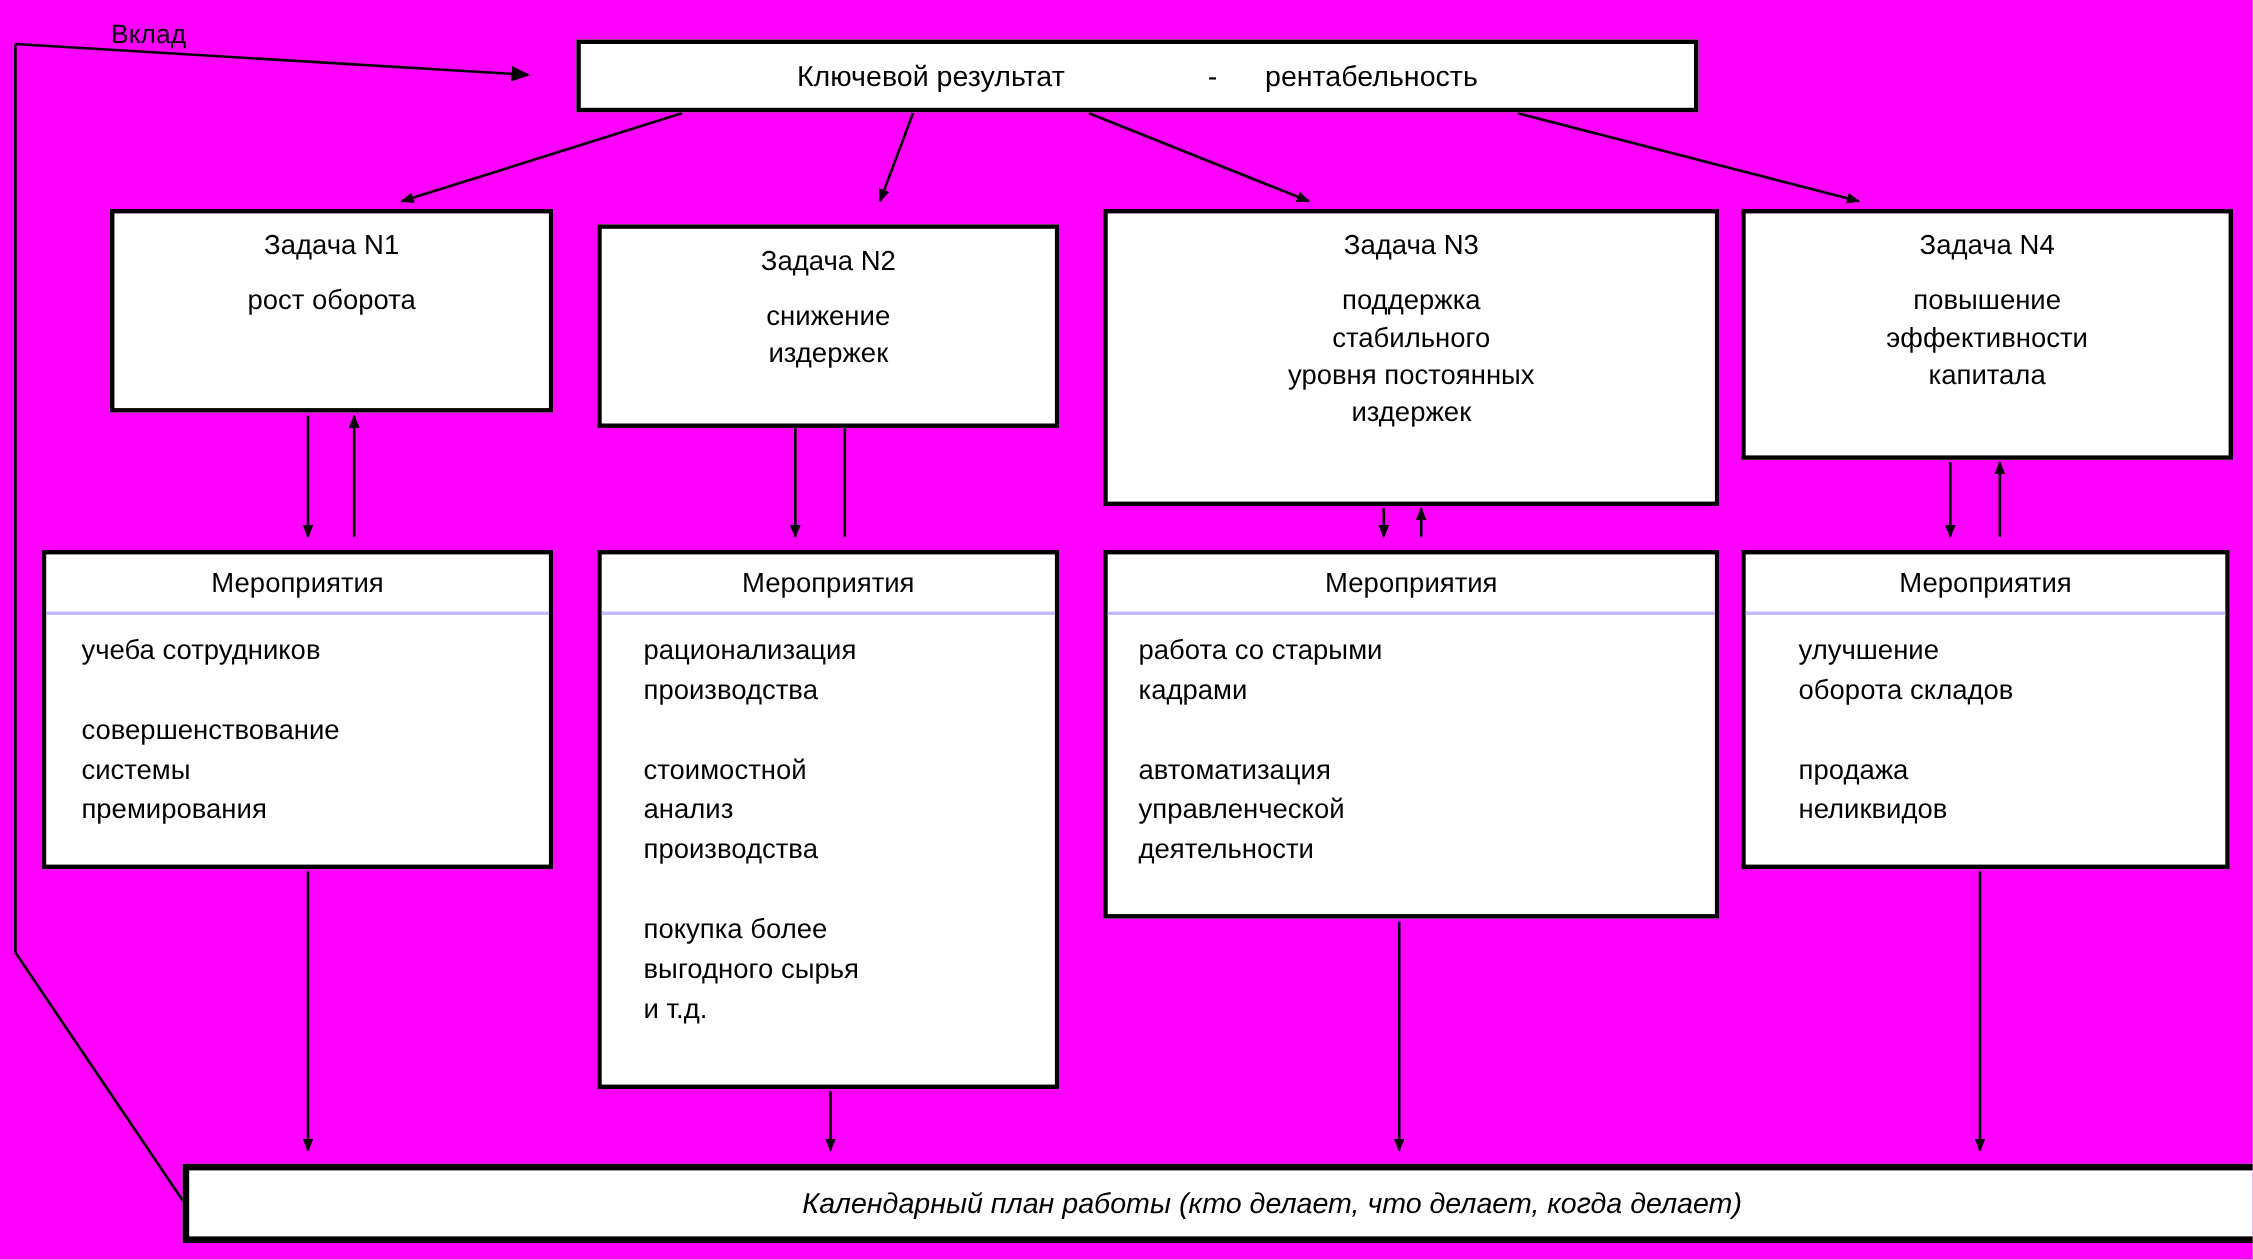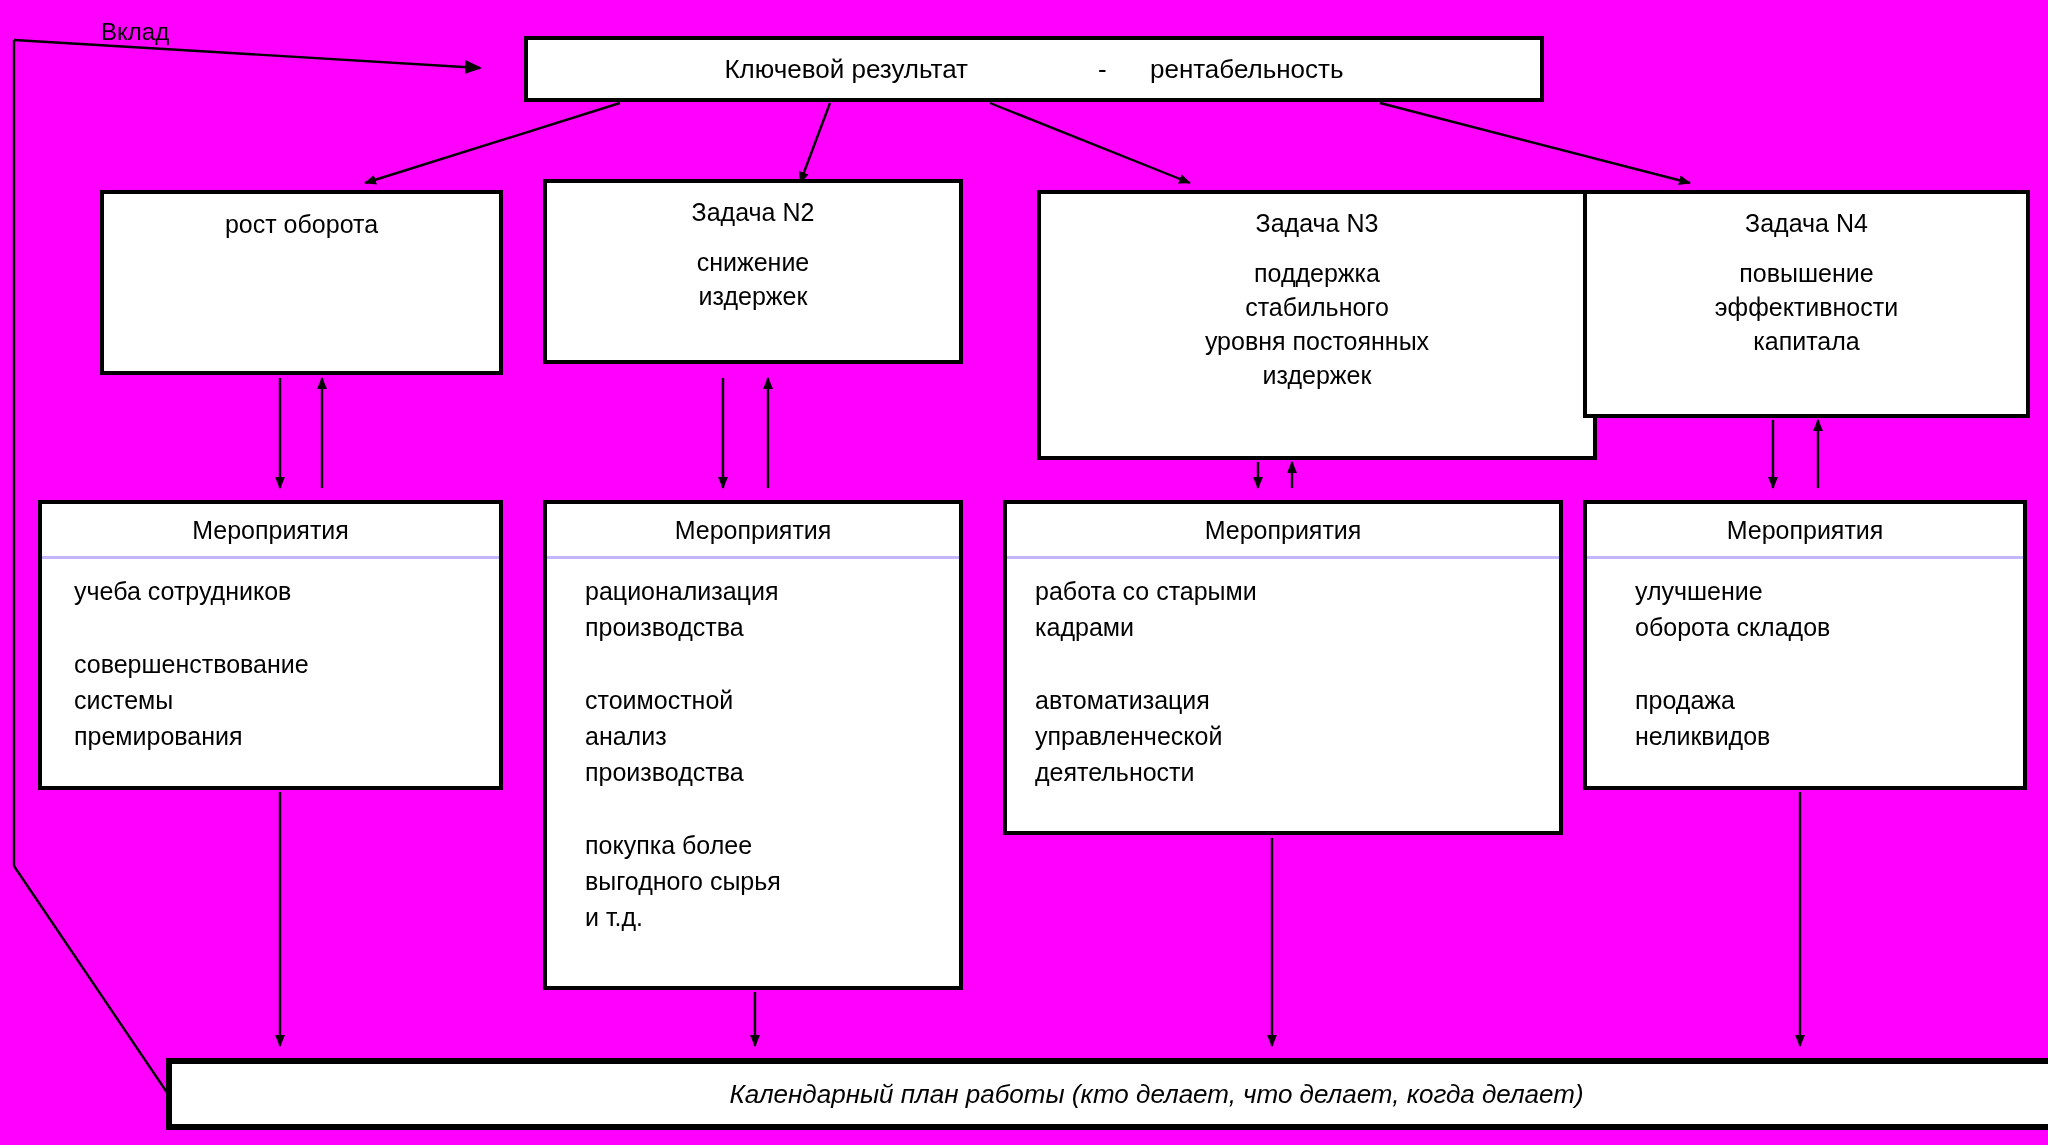--- a/index.html
+++ b/index.html
@@ -65,22 +65,22 @@
     font-size: 24px;
     color: #000000;
     white-space: pre;
   }
 
   
   .task {
     padding-top: 14px;
   }
   #task-1 { left: 100px;  top: 190px; width: 403px; height: 185px; }
-  #task-2 { left: 543px;  top: 179px; width: 420px; height: 185px; }
-  #task-3 { left: 1037px; top: 190px; width: 560px; height: 270px; }
+  #task-2 { left: 543px;  top: 204px; width: 420px; height: 185px; }
+  #task-3 { left: 1003px; top: 190px; width: 560px; height: 270px; }
   #task-4 { left: 1583px; top: 190px; width: 447px; height: 228px; }
 
   .task .box-title { margin-bottom: 18px; }
 
   
   .measures {
     padding: 0;
   }
   .measures .hdr {
     border-bottom: 3px solid #c4b5fd;
@@ -169,20 +169,21 @@
     </g>
   </svg>
 
   <div id="contribution-label">Вклад</div>
 
   <div class="box" id="key-result">
     <span class="kr-text">Ключевой результат                  -      рентабельность</span>
   </div>
 
   <div class="box task" id="task-1">
+    <div class="box-title">Задача N1</div>
     <div class="box-body">рост оборота</div>
   </div>
   <div class="box task" id="task-2">
     <div class="box-title">Задача N2</div>
     <div class="box-body">снижение
 издержек</div>
   </div>
   <div class="box task" id="task-3">
     <div class="box-title">Задача N3</div>
     <div class="box-body">поддержка

